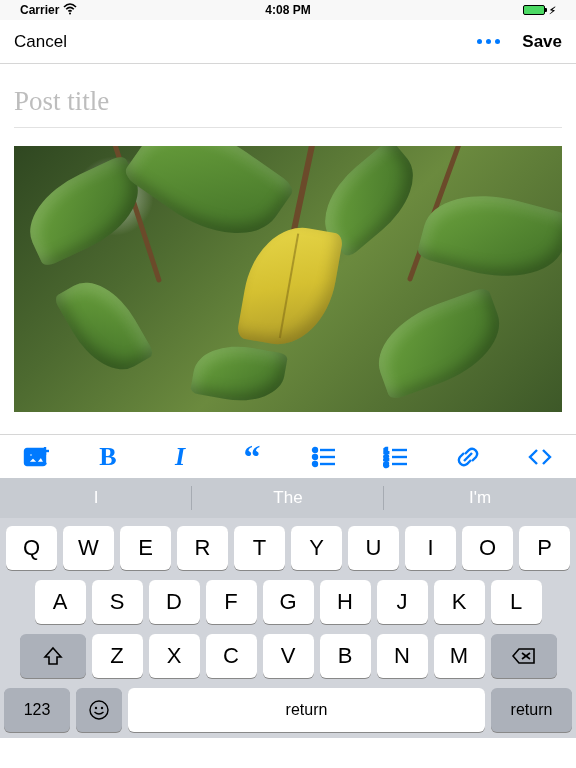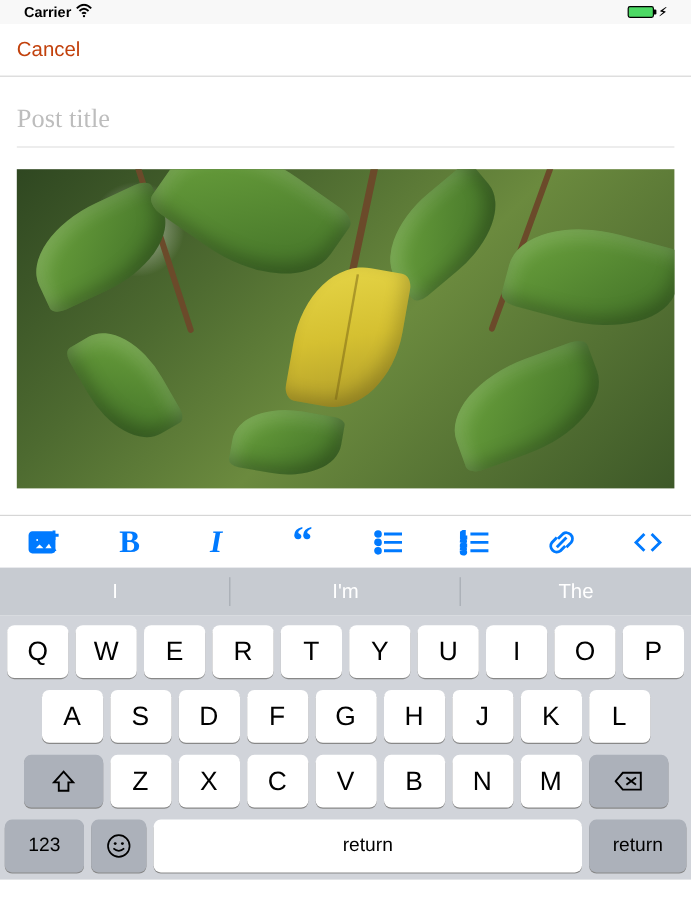--- a/index.html
+++ b/index.html
@@ -6,28 +6,28 @@
   html, body { width: 576px; height: 768px; font-family: -apple-system, "Helvetica Neue", Arial, sans-serif; background:#fff; overflow:hidden; }
   
   .statusbar { height: 20px; background:#f8f8f8; display:flex; align-items:center; justify-content:space-between; padding:0 20px; font-size:12px; font-weight:600; }
   .sb-left, .sb-right { display:flex; align-items:center; gap:4px; }
   .sb-center { position:absolute; left:0; right:0; text-align:center; pointer-events:none; font-size:12px; font-weight:600;}
   .battery { width:22px; height:10px; border:1px solid #000; border-radius:2px; position:relative; background:#4cd964; }
   .battery::after { content:""; position:absolute; right:-3px; top:2px; width:2px; height:4px; background:#000; border-radius:0 1px 1px 0;}
   .bolt { font-size:10px; }
   
   .navbar { height:44px; border-bottom:1px solid #d6d6d6; display:flex; align-items:center; justify-content:space-between; padding:0 14px; position:relative; }
-  .nav-btn { color:#c2410c; font-size:17px; background:none; border:none; cursor:pointer; }
+  .nav-btn { color:#000000; font-size:17px; background:none; border:none; cursor:pointer; }
   .nav-title { position:absolute; left:0; right:0; text-align:center; font-weight:700; font-size:17px; pointer-events:none; }
   .nav-right { display:flex; align-items:center; gap:16px; }
   .more-dots { display:flex; gap:4px; cursor:pointer; padding:6px;}
   .more-dots span { width:5px; height:5px; border-radius:50%; background:#007aff; display:block; }
   
   .content { padding: 18px 14px 0 14px; }
-  .title-input { width:100%; border:none; border-bottom:1px solid #e2e2e2; font-family: Georgia, 'Times New Roman', serif; font-size:22px; color:#333; padding:4px 0 10px 0; outline:none; }
+  .title-input { width:100%; border:none; border-bottom:1px solid #e2e2e2; font-family: Georgia, 'Times New Roman', serif; font-size:27px; color:#333; padding:4px 0 10px 0; outline:none; }
   .title-input::placeholder { color:#bdbdbd; }
   .photo { margin-top:18px; width:100%; height:266px; position:relative; overflow:hidden; background:linear-gradient(135deg,#2f4721 0%, #4d6a30 30%, #6b8a3e 55%, #3d5828 100%); }
   
   .leaf { position:absolute; border-radius:60% 10% 60% 10%; background:linear-gradient(135deg,#6fa73f,#3d6b25); transform:rotate(20deg); box-shadow:inset -6px -6px 14px rgba(0,0,0,.25), inset 6px 6px 14px rgba(255,255,255,.15);}
   .l1{width:120px;height:70px;left:10px;top:30px;transform:rotate(-25deg);}
   .l2{width:150px;height:90px;left:120px;top:-10px;transform:rotate(35deg);}
   .l3{width:110px;height:65px;left:300px;top:20px;transform:rotate(-40deg);}
   .l4{width:140px;height:80px;left:410px;top:50px;transform:rotate(15deg);}
   .l5{width:100px;height:60px;left:40px;top:150px;transform:rotate(60deg);}
   .l6{width:130px;height:75px;left:360px;top:160px;transform:rotate(-20deg);}
@@ -72,28 +72,37 @@
     <span>Carrier</span>
     <span>
       <svg width="14" height="12" viewBox="0 0 14 12">
           <path d="M1 4 Q7 -2 13 4" stroke="#000" fill="none" stroke-width="1.6"></path>
           <path d="M3.2 6.2 Q7 2.4 10.8 6.2" stroke="#000" fill="none" stroke-width="1.6"></path>
           <path d="M5.4 8.4 Q7 6.8 8.6 8.4" stroke="#000" fill="none" stroke-width="1.6"></path>
           <circle cx="7" cy="10.4" r="1" fill="#000"></circle>
         </svg>
     </span>
   </div>
+  <div class="sb-center">4:08 PM</div>
   <div class="sb-right">
     <div class="battery"></div>
     <span class="bolt">⚡︎</span>
   </div>
 </div>
 
 <div class="navbar">
   <button class="nav-btn">Cancel</button>
+  <div class="nav-right">
+    <div class="more-dots">
+        <span></span>
+        <span></span>
+        <span></span>
+      </div>
+    <button class="nav-btn" style="font-weight:600">Save</button>
+  </div>
 </div>
 
 <div class="content">
   <input class="title-input" type="text" placeholder="Post title" style="">
   <div class="photo">
     <div class="highlight"></div>
     <div class="branch b1"></div>
       <div class="branch b2"></div>
       <div class="branch b3"></div>
     <div class="leaf l1"></div>
@@ -152,22 +161,22 @@
   <div class="fmt-btn">
     <svg viewBox="0 0 26 26">
         <polyline points="10,6 3,13 10,20"></polyline>
         <polyline points="16,6 23,13 16,20"></polyline>
       </svg>
   </div>
 </div>
 
 <div class="suggest-bar">
   <div class="suggest">I</div>
+  <div class="suggest">The</div>
   <div class="suggest">I'm</div>
-  <div class="suggest">The</div>
 </div>
 
 <div class="keyboard">
   <div class="krow krow1">
     <div class="key">Q</div>
     <div class="key">W</div>
     <div class="key">E</div>
     <div class="key">R</div>
     <div class="key">T</div>
     <div class="key">Y</div>

